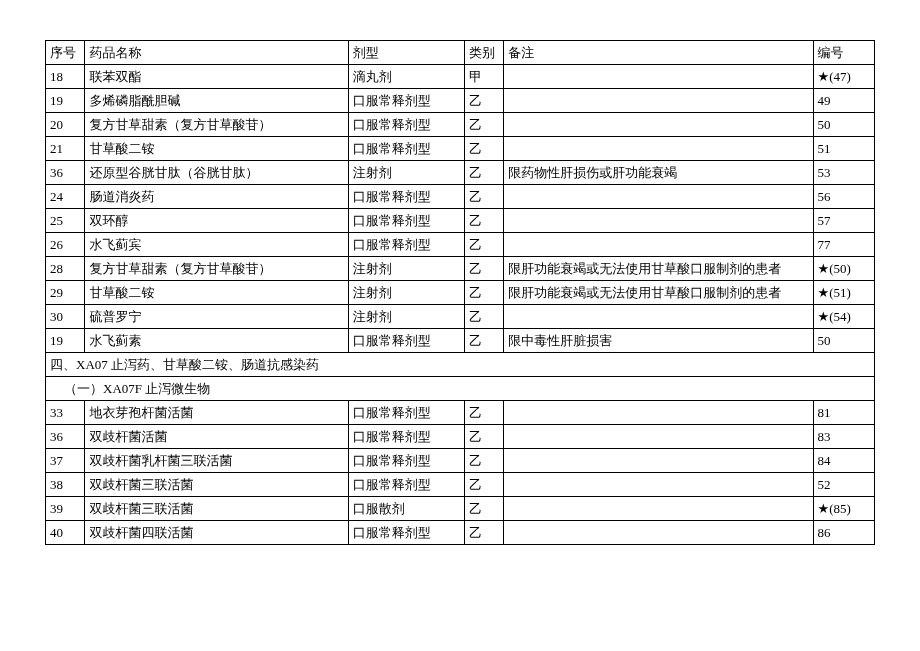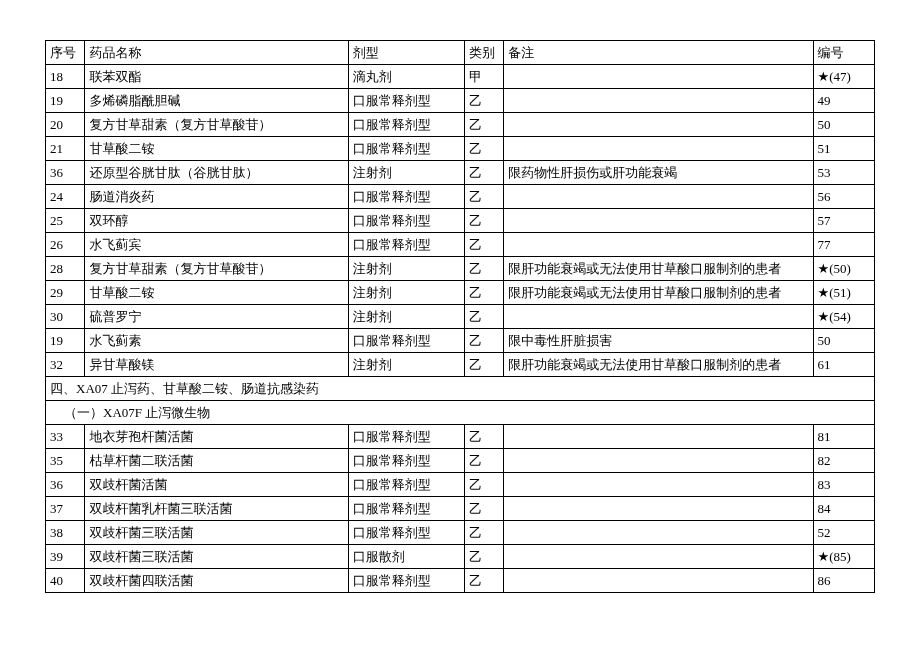--- a/index.html
+++ b/index.html
@@ -148,48 +148,32 @@
       </tr>
       <tr>
         <td>19</td>
         <td>水飞蓟素</td>
         <td>口服常释剂型</td>
         <td>乙</td>
         <td>限中毒性肝脏损害</td>
         <td>50</td>
       </tr>
       <tr>
-        <td>32</td>
-        <td>异甘草酸镁</td>
-        <td>注射剂</td>
-        <td>乙</td>
-        <td>限肝功能衰竭或无法使用甘草酸口服制剂的患者</td>
-        <td>61</td>
-      </tr>
-      <tr>
         <td colspan="6">四、XA07 止泻药、甘草酸二铵、肠道抗感染药</td>
       </tr>
       <tr>
         <td colspan="6" style="padding-left: 18px;">（一）XA07F 止泻微生物</td>
       </tr>
       <tr>
         <td>33</td>
         <td>地衣芽孢杆菌活菌</td>
         <td>口服常释剂型</td>
         <td>乙</td>
         <td></td>
         <td>81</td>
-      </tr>
-      <tr>
-        <td>35</td>
-        <td>枯草杆菌二联活菌</td>
-        <td>口服常释剂型</td>
-        <td>乙</td>
-        <td></td>
-        <td>82</td>
       </tr>
       <tr>
         <td>36</td>
         <td>双歧杆菌活菌</td>
         <td>口服常释剂型</td>
         <td>乙</td>
         <td></td>
         <td>83</td>
       </tr>
       <tr>

